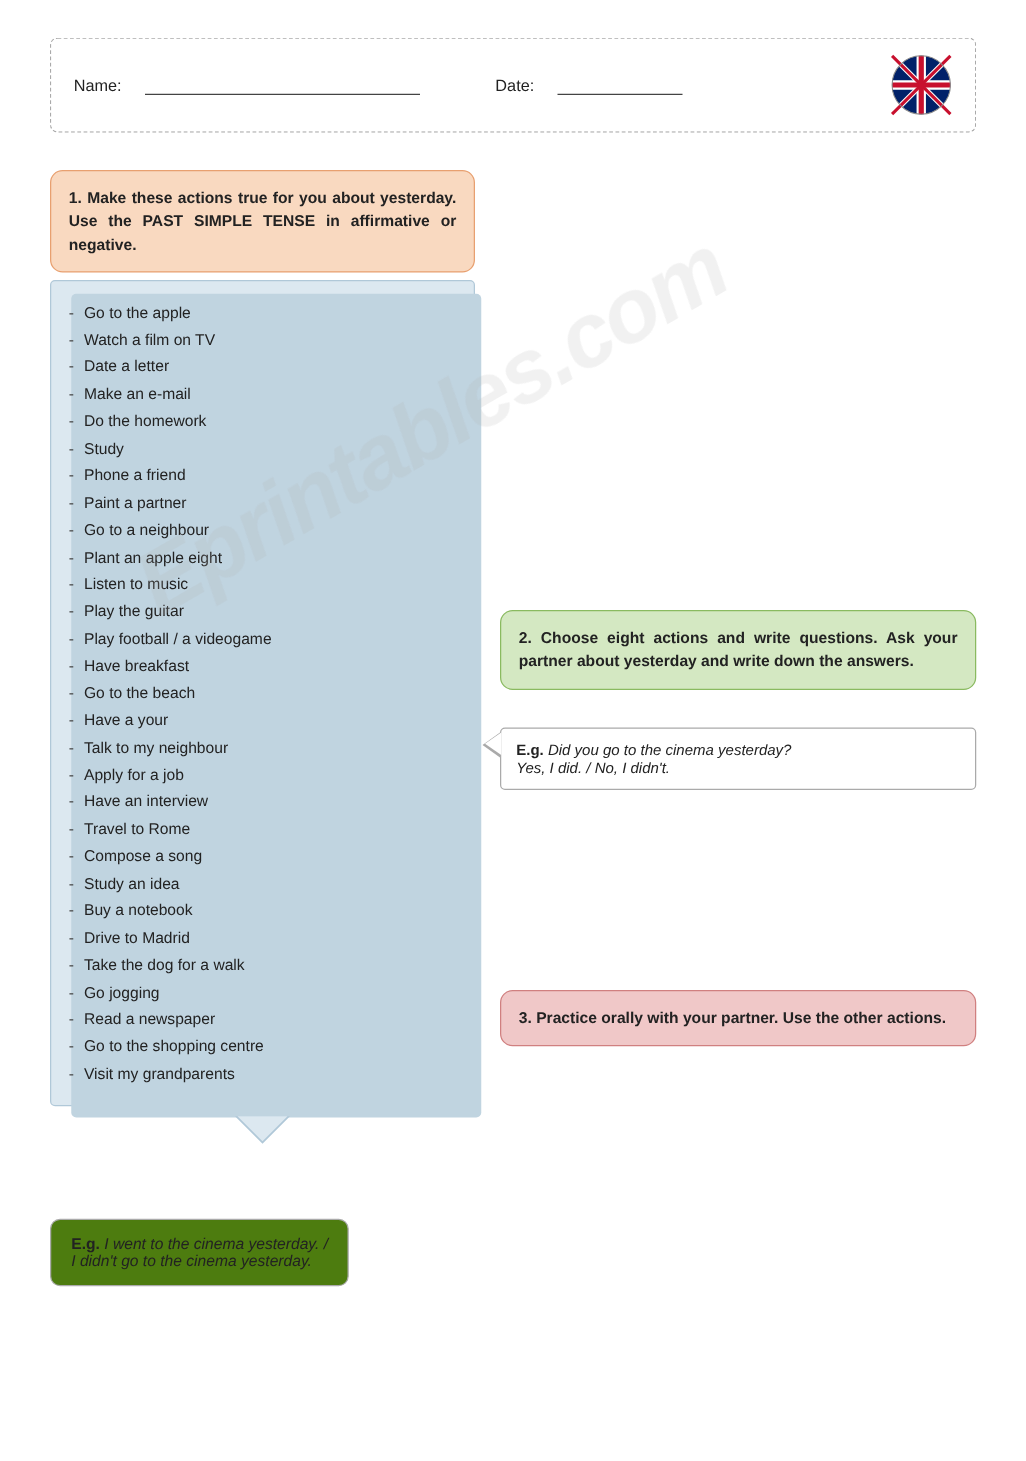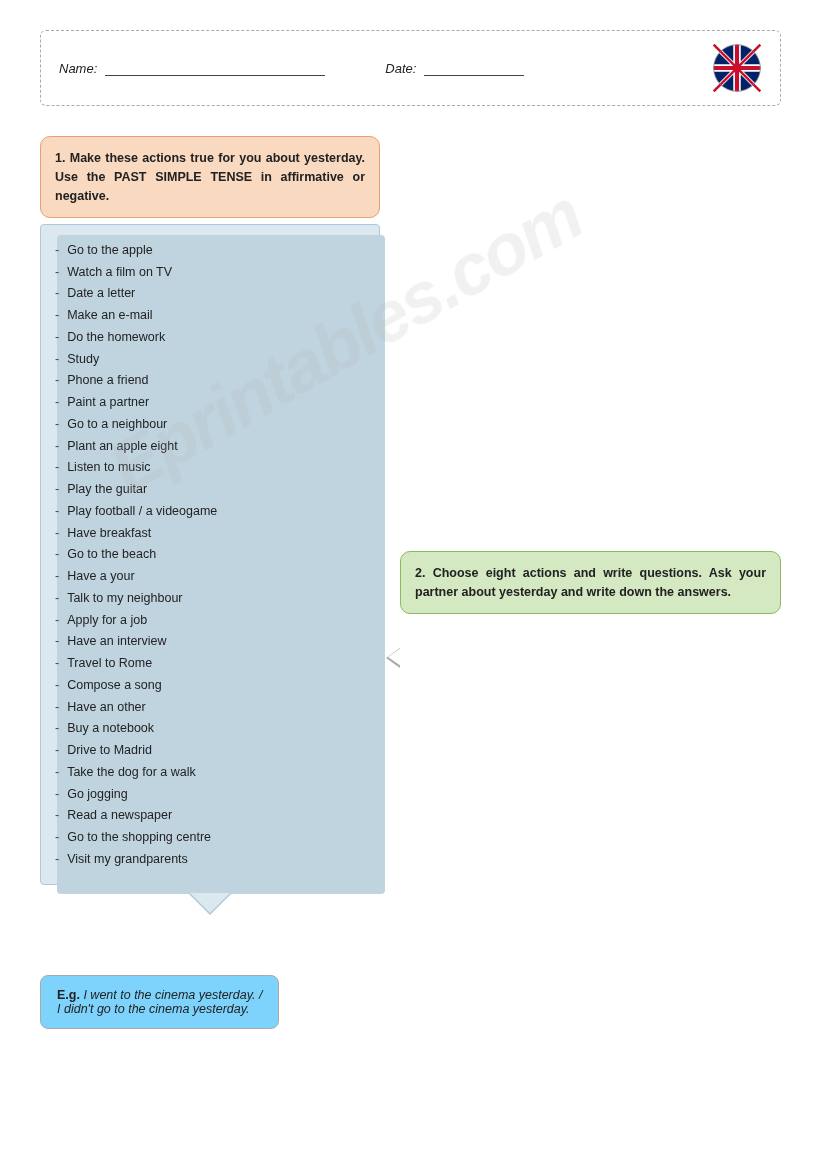--- a/index.html
+++ b/index.html
@@ -26,22 +26,21 @@
     }
     .header-fields {
       display: flex;
       gap: 60px;
       align-items: center;
       font-size: 13px;
     }
     .header-field {
       display: flex;
       align-items: center;
-      gap: 8px;
-      font-style: italic;
+      gap: 19px;
     }
     .header-field span { font-weight: normal; }
     .underline {
       display: inline-block;
       border-bottom: 1.5px solid #444;
     }
     .uk-flag {
       width: 50px;
       height: 50px;
       flex-shrink: 0;
@@ -160,21 +159,21 @@
       z-index: 4;
     }
 
     
     .example-box {
       border: 1.5px solid #aaa;
       border-radius: 8px;
       padding: 12px 16px;
       margin-top: 50px;
       font-size: 12.5px;
-      background: #7dd3fc;
+      background: #4d7c0f;
       display: inline-block;
       max-width: 380px;
     }
     .example-box .eg-label {
       font-weight: bold;
     }
     .example-box .eg-text {
       font-style: italic;
     }
 
@@ -363,21 +362,21 @@
             <div class="list-item">
               <span class="list-dash">-</span>
               <span>Travel to Rome</span>
             </div>
             <div class="list-item">
               <span class="list-dash">-</span>
               <span>Compose a song</span>
             </div>
             <div class="list-item">
               <span class="list-dash">-</span>
-              <span>Have an other</span>
+              <span>Study an idea</span>
             </div>
             <div class="list-item">
               <span class="list-dash">-</span>
               <span>Buy a notebook</span>
             </div>
             <div class="list-item">
               <span class="list-dash">-</span>
               <span>Drive to Madrid</span>
             </div>
             <div class="list-item">
@@ -423,20 +422,30 @@
     <div style="height: 140px;"></div>
 
     <div class="instr-box instr-box-2">
       <span>2.</span>
       <span>Choose eight actions and write questions. Ask your partner about yesterday and write down the answers.</span>
     </div>
 
     <div class="right-example-wrapper">
       <div class="right-example-pointer"></div>
       <div class="right-example-pointer-inner"></div>
+      <div class="right-example">
+        <span class="eg-label">E.g.</span>
+        <span class="eg-italic">Did you go to the cinema yesterday?</span>
+        <br>
+        <span class="eg-italic">Yes, I did. / No, I didn't.</span>
+      </div>
     </div>
 
     <div style="height: 120px;"></div>
 
+    <div class="instr-box instr-box-3">
+      <span>3.</span>
+      <span>Practice orally with your partner. Use the other actions.</span>
+    </div>
 
   </div>
 
 </div>
 
 </body></html>

